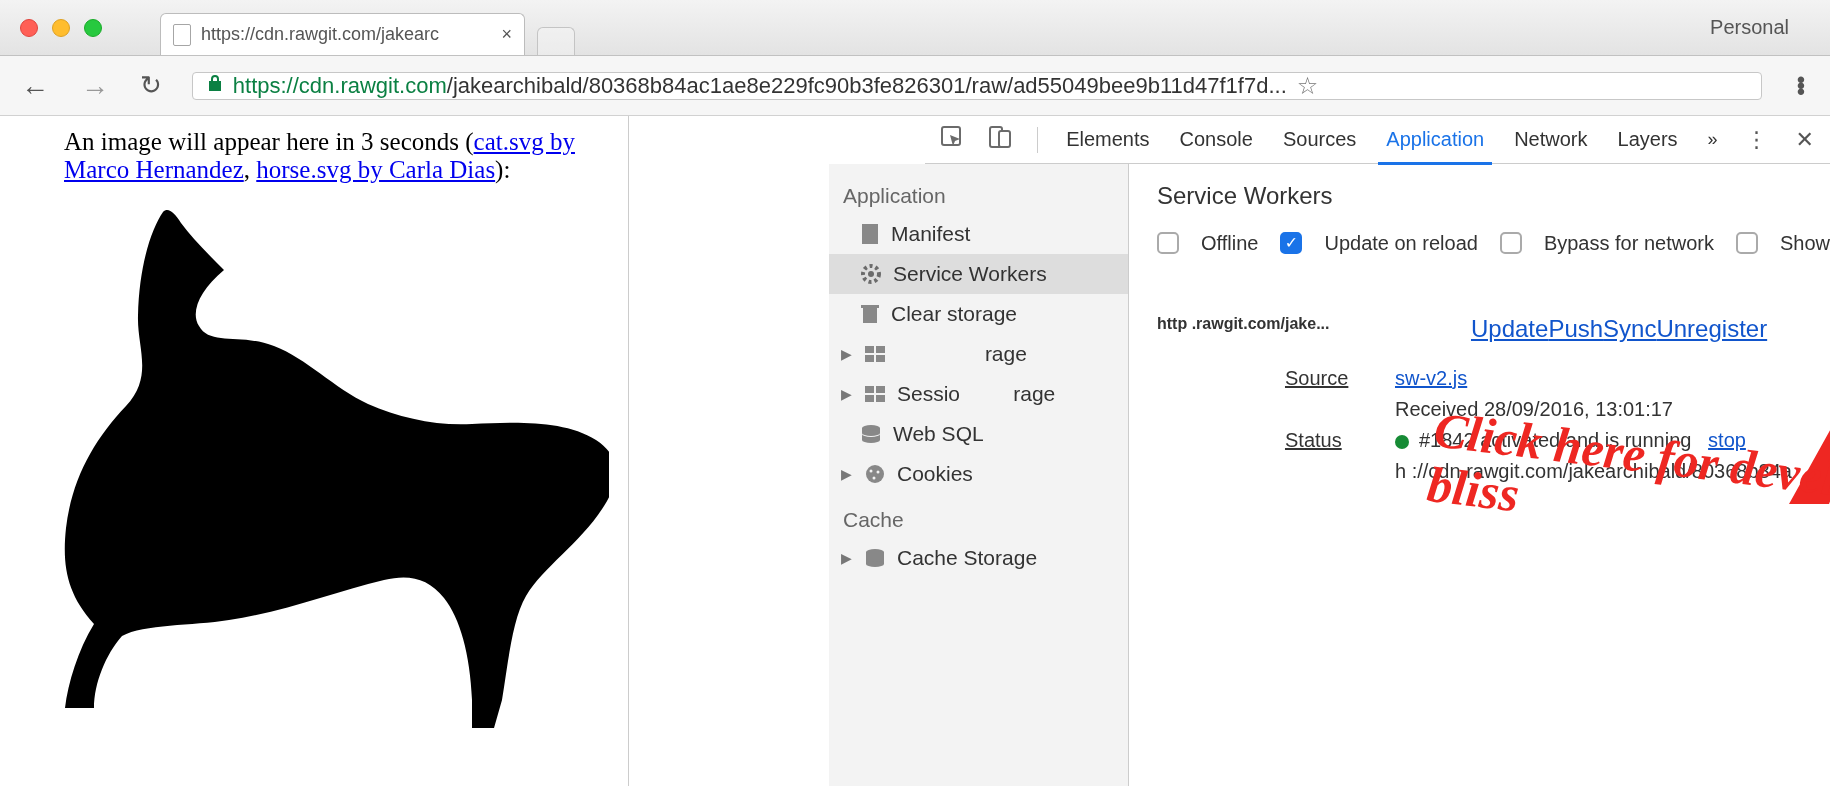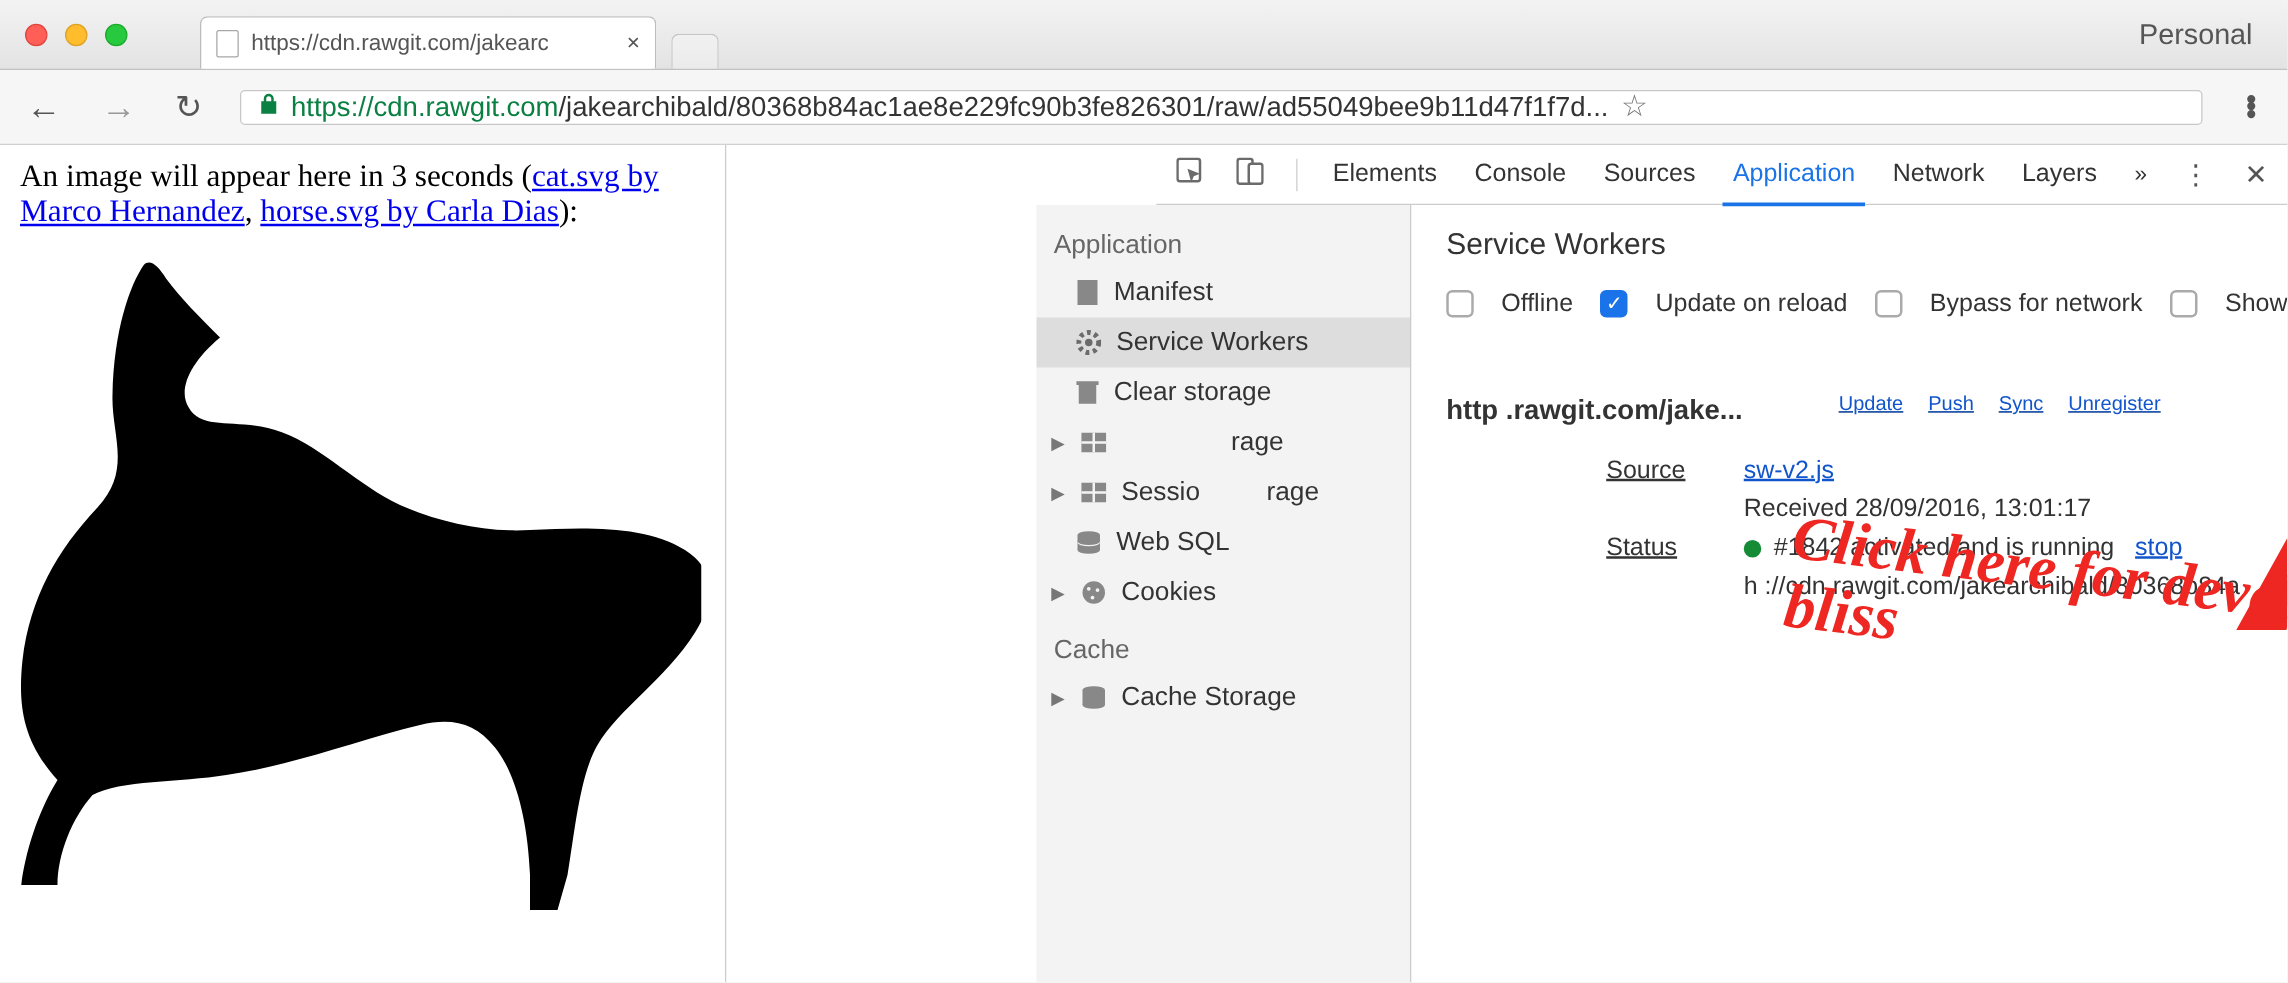--- a/index.html
+++ b/index.html
@@ -24,40 +24,40 @@
   margin-left: 58px; background:#fff; border:1px solid #bcbcbc; border-bottom:none;
   border-top-left-radius:6px; border-top-right-radius:6px;
   height:42px; padding:0 12px; display:flex; align-items:center; gap:10px;
   font-size:18px; color:#555; align-self:flex-end; min-width:365px;
 }
 .tab-doc-icon { width:18px;height:22px;border:1.5px solid #a6a6a6;border-radius:2px;position:relative;}
 .tab-title { flex:1; white-space:nowrap; overflow:hidden; text-overflow:ellipsis; }
 .tab-x { font-size:18px; color:#555; }
 .ghost-tab { margin-left:12px;background:rgba(255,255,255,0.3);border-top-left-radius:6px;border-top-right-radius:6px;width:38px;height:28px;align-self:flex-end;border:1px solid #c4c4c4;border-bottom:none;}
 .spacer { flex:1; }
-.personal { color:#555; font-size:23px; padding-right:28px; }
+.personal { color:#555; font-size:20px; padding-right:41px; }
 .nav-bar {
   height: 60px; background:#f6f6f6; border-bottom:1px solid #d1d1d1;
   display:flex; align-items:center; padding:0 20px; gap:30px;
 }
 .nav-btn { color:#999; font-size:28px; line-height:1; width:30px;text-align:center; }
 .nav-btn.active { color:#555; }
 .reload { font-size:26px; color:#555; }
 .url-bar {
   flex:1; height:28px; background:#fff; border:1px solid #c7c7c7; border-radius:4px;
   display:flex; align-items:center; padding:0 14px; font-size:22px; white-space:nowrap; overflow:hidden;
 }
 .lock { color:#0b8043; margin-right:10px; font-size:18px; }
 .url-secure { color:#0b8043; }
 .url-rest { color:#333; }
 .star { color:#777; font-size:24px; margin-left:10px; }
 .kebab { color:#555; font-size:24px; letter-spacing:0; line-height:6px; text-align:center; width:18px; }
 .kebab div{ height:6px; }
 .content { flex:1; display:flex; background:#fff; overflow:hidden; }
-.page { width:580px; padding:12px 16px; font-family:"Times New Roman", serif; font-size:25px; color:#000; }
+.page { width:580px; padding:12px 16px; font-family:"Times New Roman", serif; font-size:25px; color:#000;margin-left:48px; }
 .page a { color:#0000ee; text-decoration:underline; }
 .horse-wrap { margin-top:4px; }
 .devtools { flex:1; display:flex; flex-direction:column; border-left:1px solid #ccc; background:#fff;align-items:flex-end; }
 .dt-toolbar { height:48px; border-bottom:1px solid #ccc; display:flex; align-items:center; padding:0 16px; gap:26px; font-size:20px; color:#333; }
 .dt-toolbar .pipe { width:1px;height:26px;background:#ccc; }
 .dt-tab { padding:10px 2px; position:relative; }
 .dt-tab.active { color:#1a73e8; }
 .dt-tab.active::after { content:""; position:absolute; left:-6px;right:-6px;bottom:-4px;height:3px;background:#1a73e8; }
 .dt-toolbar .more { font-size:18px; }
 .dt-right-icons { margin-left:auto; display:flex; align-items:center; gap:28px; color:#555; font-size:22px; }
@@ -67,22 +67,22 @@
 .dt-item { display:flex; align-items:center; gap:12px; padding:8px 14px 8px 32px; }
 .dt-item.selected { background:#ddd; }
 .dt-item .arrow { margin-left:-20px; width:12px; color:#777; font-size:14px; }
 .dt-icon { color:#6b6b6b; display:inline-flex; }
 .dt-main { flex:1; padding:18px 0 0 28px; font-size:20px; color:#333; overflow:hidden; white-space:nowrap; position:relative; }
 .dt-h { font-size:24px; font-weight:400; color:#333; margin-bottom:22px; }
 .sw-checks { display:flex; align-items:center; gap:22px; font-size:20px; color:#333; }
 .chk { width:22px;height:22px;border:2px solid #aaa;border-radius:5px;display:inline-flex;align-items:center;justify-content:center;vertical-align:middle; position:relative; top:-1px;}
 .chk.checked { background:#1a73e8; border-color:#1a73e8; color:#fff; font-size:16px; }
 .sw-row { display:flex; margin-top:26px; gap:24px; align-items:flex-start; }
-.sw-origin { font-weight:600; font-size:22px; flex:0 0 290px; overflow:hidden; text-overflow:ellipsis; }
-.sw-actions { display:flex; gap:20px; font-size:16px;text-decoration:underline; }
+.sw-origin { font-weight:600; font-size:16px; flex:0 0 290px; overflow:hidden; text-overflow:ellipsis; }
+.sw-actions { display:flex; font-size:24px; }
 .sw-actions a, .linkblue { color:#1155cc; text-decoration:underline; cursor:pointer; }
 .sw-grid { display:grid; grid-template-columns:90px 1fr; gap:8px 20px; margin-left:128px; margin-top:24px; font-size:20px; color:#333; }
 .sw-label { color:#333;text-decoration:underline; }
 .status-dot { display:inline-block; width:14px;height:14px;border-radius:50%;background:#168b35;margin-right:10px;vertical-align:middle; }
 .annotation {
   position:absolute; top:272px; left:600px; width:560px;
   font-family:"Comic Sans MS","Marker Felt","Chalkboard","Bradley Hand",cursive;
   font-size:50px; line-height:1.1; color:#ee2722; font-style:italic; font-weight:700;
   transform:rotate(7deg);
   pointer-events:none;

